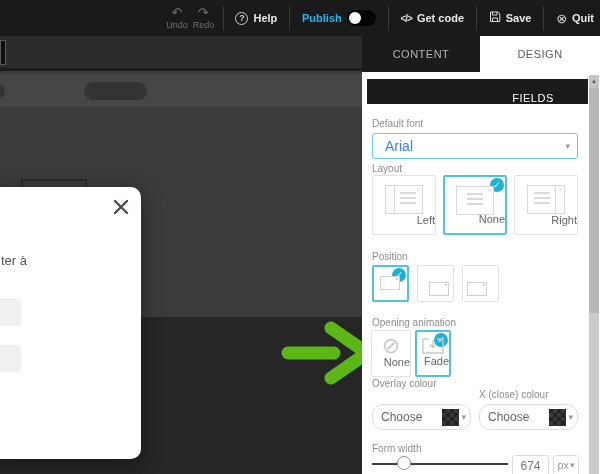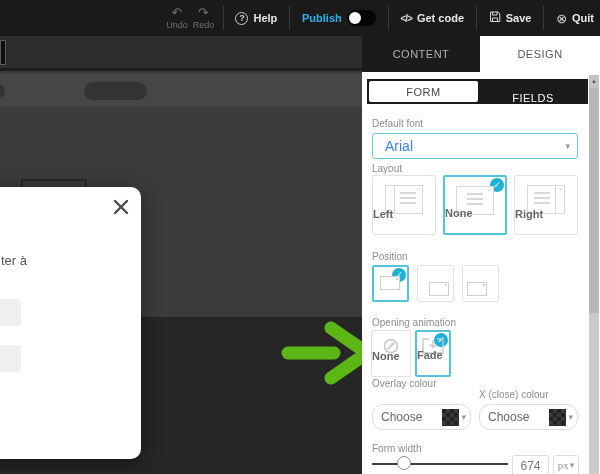--- a/index.html
+++ b/index.html
@@ -51,21 +51,21 @@
 
   .sec-label { position:absolute; left:10px; font-size:10px; color:#8d8d8d; }
 
   .select { position:absolute; left:10px; top:97px; width:206px; height:26px; border:1px solid #68ccdf; border-radius:3px; background:#fff; display:flex; align-items:center; cursor:pointer; }
   .select .val { margin-left:12px; font-size:14px; color:#3b82f6; }
   .chev { margin-left:auto; margin-right:7px; color:#9a9a9a; font-size:9px; }
 
   .card { position:absolute; background:#fff; border:1px solid #e2e2e2; border-radius:2px; cursor:pointer; }
   .card.selected { border:2px solid #52c3da; }
   .badge { position:absolute; top:1px; right:1px; width:14px; height:14px; border-radius:50%; background:#1cb2d8; color:#fff; font-size:9px; line-height:14px; text-align:center; }
-  .card-lb { position:absolute; left:0; right:0; bottom:14px; text-align:left; font-size:11px; color:#666;font-weight:bold; }
+  .card-lb { position:absolute; left:0; right:0; bottom:8px; text-align:right; font-size:11px; color:#666; }
 
   
   .lay-card { top:139px; width:64px; height:60px; }
   .thumb { position:absolute; left:50%; top:9px; transform:translateX(-50%); width:38px; height:29px; border:1px solid #d9d9d9; background:#fff; }
   .thumb .bars { position:absolute; top:6px; left:0; right:0; display:flex; flex-direction:column; align-items:center; gap:3px; }
   .thumb .bar { width:16px; height:2px; background:#d9d9d9; }
   .thumb .tinyx { position:absolute; top:1px; right:2px; font-size:5px; color:#ccc; line-height:4px; }
   .thumb .strip-l { position:absolute; left:0; top:0; bottom:0; width:9px; border-right:1px solid #d9d9d9; background:#fcfcfc; }
   .thumb .strip-r { position:absolute; right:0; top:0; bottom:0; width:9px; border-left:1px solid #d9d9d9; background:#fcfcfc; }
   .thumb.offset-r .bars { padding-left:8px; }
@@ -89,21 +89,21 @@
   .dd .val { margin-left:8px; font-size:12px; color:#666; }
   .swatch { margin-left:auto; width:17px; height:17px; background-color:#222;
     background-image:linear-gradient(45deg,#3a3a3a 25%,transparent 25%,transparent 75%,#3a3a3a 75%),linear-gradient(45deg,#3a3a3a 25%,transparent 25%,transparent 75%,#3a3a3a 75%);
     background-size:8px 8px; background-position:0 0,4px 4px; }
   .dd .chev { margin-left:2px; margin-right:4px; }
 
   
   .slider-track { position:absolute; left:10px; top:427px; width:136px; height:2px; background:#3d3d3d; }
   .slider-knob { position:absolute; left:35px; top:420px; width:14px; height:14px; background:#fff; border:1px solid #8f8f8f; border-radius:50%; cursor:pointer; }
   .width-box { position:absolute; left:150px; top:419px; width:37px; height:20px; border:1px solid #ddd; border-radius:3px 3px 0 0; font-size:12px; color:#777; text-align:center; line-height:20px; }
-  .unit-box { position:absolute; left:191px; top:419px; width:26px; height:20px; border:1px solid #ddd; border-radius:3px 3px 0 0; font-size:11px; color:#999; display:flex; align-items:center; justify-content:center; gap:1px; cursor:pointer;font-family:Liberation Serif, serif; }
+  .unit-box { position:absolute; left:191px; top:419px; width:26px; height:20px; border:1px solid #ddd; border-radius:3px 3px 0 0; font-size:11px; color:#999; display:flex; align-items:center; justify-content:center; gap:1px; cursor:pointer; }
 
   
   .scrollbar { position:absolute; left:227px; top:39px; width:10px; height:399px; background:#cbcbcb; }
   .scroll-btn { position:absolute; left:0; top:0; width:10px; height:13px; background:#c4c4c4; color:#555; font-size:6px; text-align:center; line-height:13px; cursor:pointer; }
   .scroll-thumb { position:absolute; left:0; top:13px; width:10px; height:225px; background:#b7b7b7; cursor:pointer; }
 </style>
 </head>
 <body>
 
 <div id="toolbar">
@@ -177,21 +177,20 @@
   </svg>
 </div>
 
 <div id="panel">
   <div class="tabbar">
     <div class="tab design">DESIGN</div>
     <div class="tab content">CONTENT</div>
   </div>
 
   <div class="seg">
-    <div class="seg-form">FORM</div>
     <div class="seg-fields">FIELDS</div>
   </div>
 
   <div class="sec-label" style="top:82px">Default font</div>
   <div class="select">
     <span class="val">Arial</span>
     <span class="chev">▾</span>
   </div>
 
   <div class="sec-label" style="top:127px">Layout</div>

